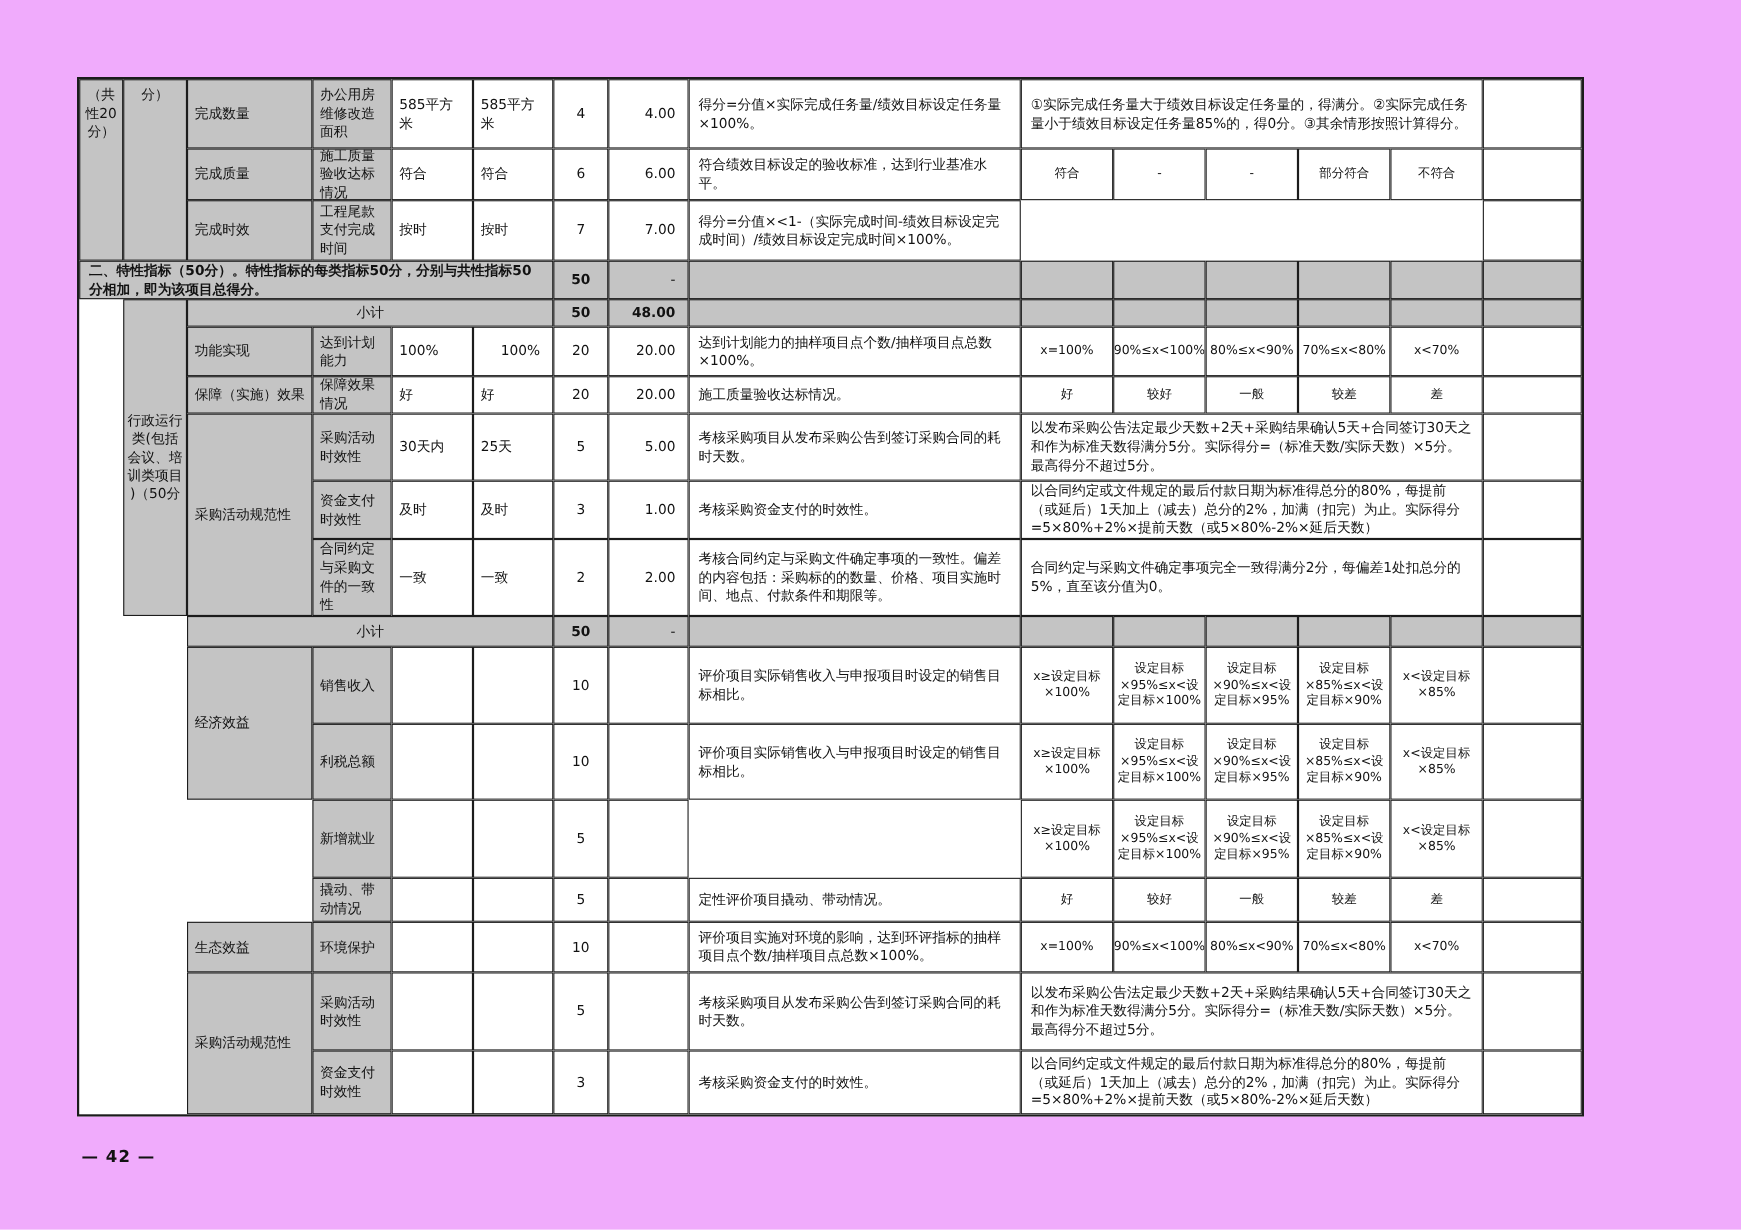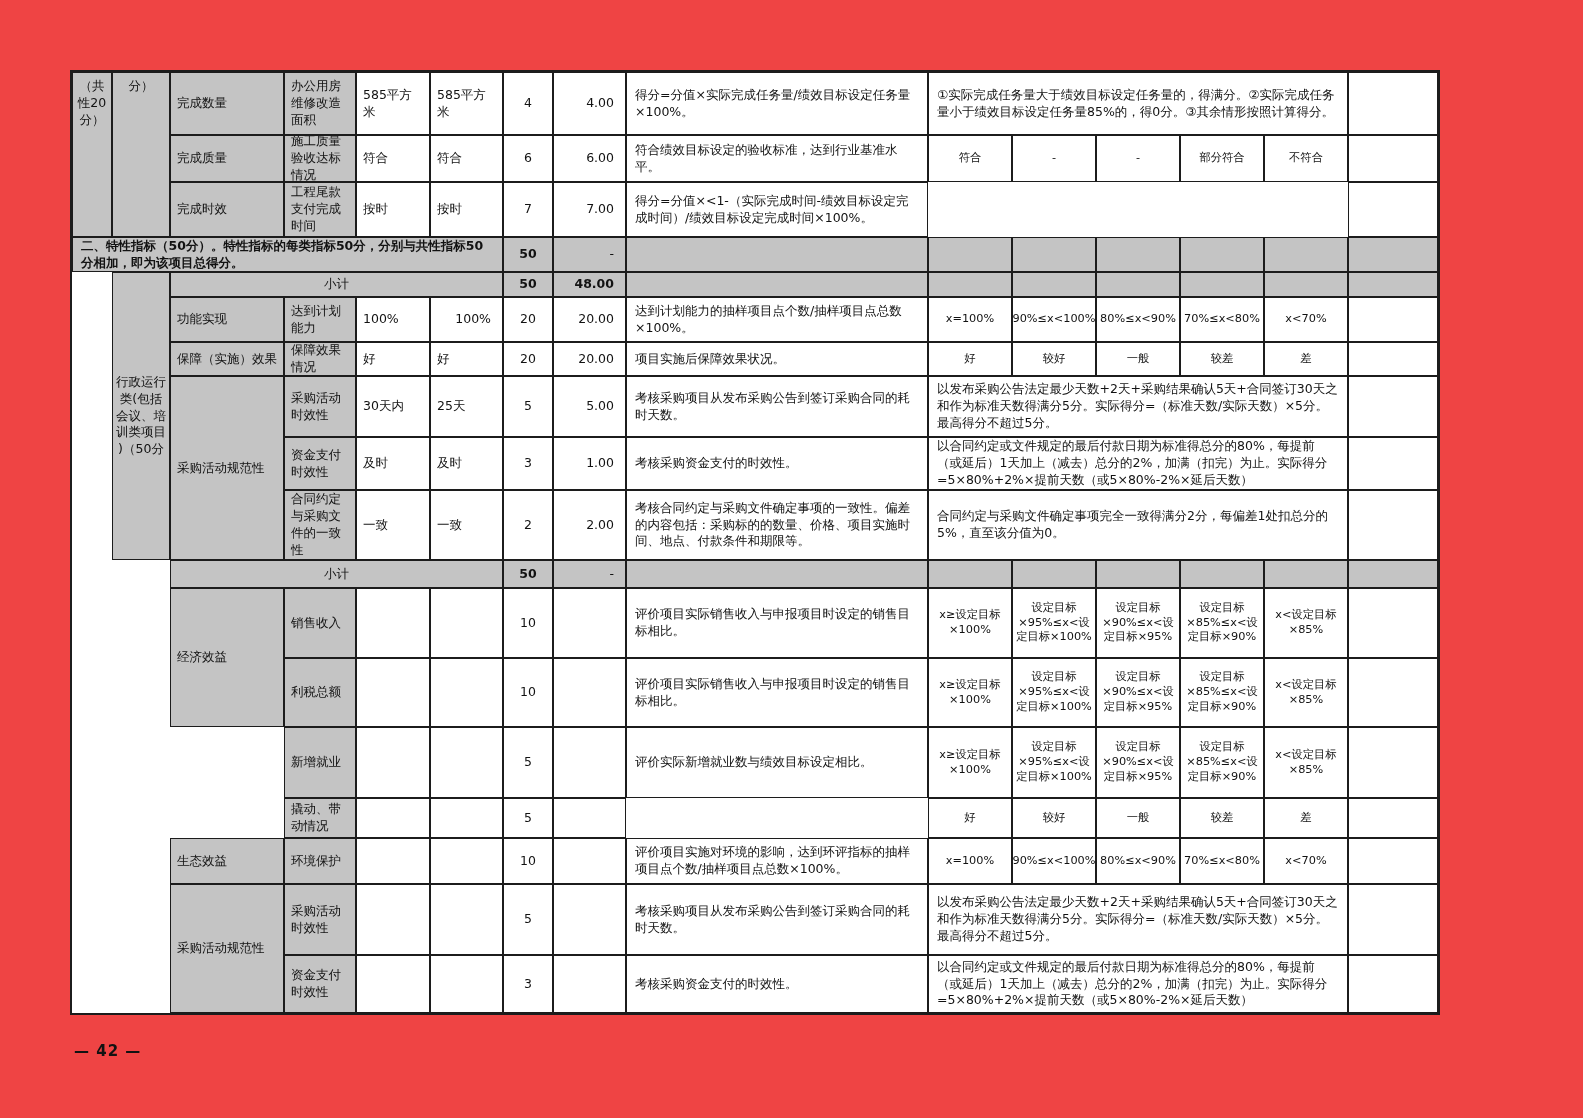--- a/index.html
+++ b/index.html
@@ -1,16 +1,16 @@
 <!DOCTYPE html>
 <html><head>
 <meta charset="utf-8">
 <style>
   html,body{margin:0;padding:0;background:#ffffff;}
-  #page{position:relative;width:1583px;height:1118px;background:#ef4444;overflow:hidden;
+  #page{position:relative;width:1583px;height:1118px;background:#f0abfc;overflow:hidden;
         font-family:"DejaVu Sans",sans-serif;color:#121212;}
   .tbl{position:absolute;left:70px;top:70px;border:2px solid #1c1c1c;display:grid;
        grid-template-columns:40px 58px 114px 72px 74px 73px 50px 73px 302px 84px 84px 84px 84px 84px 90px;
        grid-template-rows:63px 47px 55px 35px 25px 45px 34px 61px 53px 70px 28px 70px 69px 71px 40px 46px 71px 58px;
        background:#ffffff;}
   .c{border:1px solid #1c1c1c;box-sizing:border-box;display:flex;align-items:center;justify-content:flex-start;
      padding:2px 6px;font-size:12.5px;line-height:1.35;background:#ffffff;overflow:hidden;text-align:left;}
   .g{background:#c4c4c4;}
   .ctr{justify-content:center;text-align:center;}
   .rt{justify-content:flex-end;text-align:right;padding-right:11px;}
@@ -100,21 +100,21 @@
     <div class="c ctr sm" style="grid-area:6/13/7/14">70%≤x&lt;80%</div>
     <div class="c ctr sm" style="grid-area:6/14/7/15">x&lt;70%</div>
     <div class="c" style="grid-area:6/15/7/16"></div>
 
     <div class="c g" style="grid-area:7/3/8/4">保障（实施）效果</div>
     <div class="c g" style="grid-area:7/4/8/5">保障效果情况</div>
     <div class="c" style="grid-area:7/5/8/6">好</div>
     <div class="c" style="grid-area:7/6/8/7">好</div>
     <div class="c ctr" style="grid-area:7/7/8/8">20</div>
     <div class="c rt" style="grid-area:7/8/8/9">20.00</div>
-    <div class="c ds" style="grid-area:7/9/8/10">项目实施后保障效果状况。</div>
+    <div class="c ds" style="grid-area:7/9/8/10">施工质量验收达标情况。</div>
     <div class="c ctr sm" style="grid-area:7/10/8/11">好</div>
     <div class="c ctr sm" style="grid-area:7/11/8/12">较好</div>
     <div class="c ctr sm" style="grid-area:7/12/8/13">一般</div>
     <div class="c ctr sm" style="grid-area:7/13/8/14">较差</div>
     <div class="c ctr sm" style="grid-area:7/14/8/15">差</div>
     <div class="c" style="grid-area:7/15/8/16"></div>
 
     <div class="c g" style="grid-area:8/3/11/4">采购活动规范性</div>
 
     <div class="c g" style="grid-area:8/4/9/5">采购活动时效性</div>
@@ -183,33 +183,33 @@
     <div class="c ctr sm" style="grid-area:13/13/14/14">设定目标×85%≤x&lt;设定目标×90%</div>
     <div class="c ctr sm" style="grid-area:13/14/14/15">x&lt;设定目标×85%</div>
     <div class="c" style="grid-area:13/15/14/16"></div>
 
 
     <div class="c g" style="grid-area:14/4/15/5">新增就业</div>
     <div class="c" style="grid-area:14/5/15/6"></div>
     <div class="c" style="grid-area:14/6/15/7"></div>
     <div class="c ctr" style="grid-area:14/7/15/8">5</div>
     <div class="c rt" style="grid-area:14/8/15/9"></div>
-    <div class="c ds" style="grid-area:14/9/15/10">评价实际新增就业数与绩效目标设定相比。</div>
     <div class="c ctr sm" style="grid-area:14/10/15/11">x≥设定目标×100%</div>
     <div class="c ctr sm" style="grid-area:14/11/15/12">设定目标×95%≤x&lt;设定目标×100%</div>
     <div class="c ctr sm" style="grid-area:14/12/15/13">设定目标×90%≤x&lt;设定目标×95%</div>
     <div class="c ctr sm" style="grid-area:14/13/15/14">设定目标×85%≤x&lt;设定目标×90%</div>
     <div class="c ctr sm" style="grid-area:14/14/15/15">x&lt;设定目标×85%</div>
     <div class="c" style="grid-area:14/15/15/16"></div>
 
     <div class="c g" style="grid-area:15/4/16/5">撬动、带动情况</div>
     <div class="c" style="grid-area:15/5/16/6"></div>
     <div class="c" style="grid-area:15/6/16/7"></div>
     <div class="c ctr" style="grid-area:15/7/16/8">5</div>
     <div class="c rt" style="grid-area:15/8/16/9"></div>
+    <div class="c ds" style="grid-area:15/9/16/10">定性评价项目撬动、带动情况。</div>
     <div class="c ctr sm" style="grid-area:15/10/16/11">好</div>
     <div class="c ctr sm" style="grid-area:15/11/16/12">较好</div>
     <div class="c ctr sm" style="grid-area:15/12/16/13">一般</div>
     <div class="c ctr sm" style="grid-area:15/13/16/14">较差</div>
     <div class="c ctr sm" style="grid-area:15/14/16/15">差</div>
     <div class="c" style="grid-area:15/15/16/16"></div>
 
     <div class="c g" style="grid-area:16/3/17/4">生态效益</div>
     <div class="c g" style="grid-area:16/4/17/5">环境保护</div>
     <div class="c" style="grid-area:16/5/17/6"></div>

